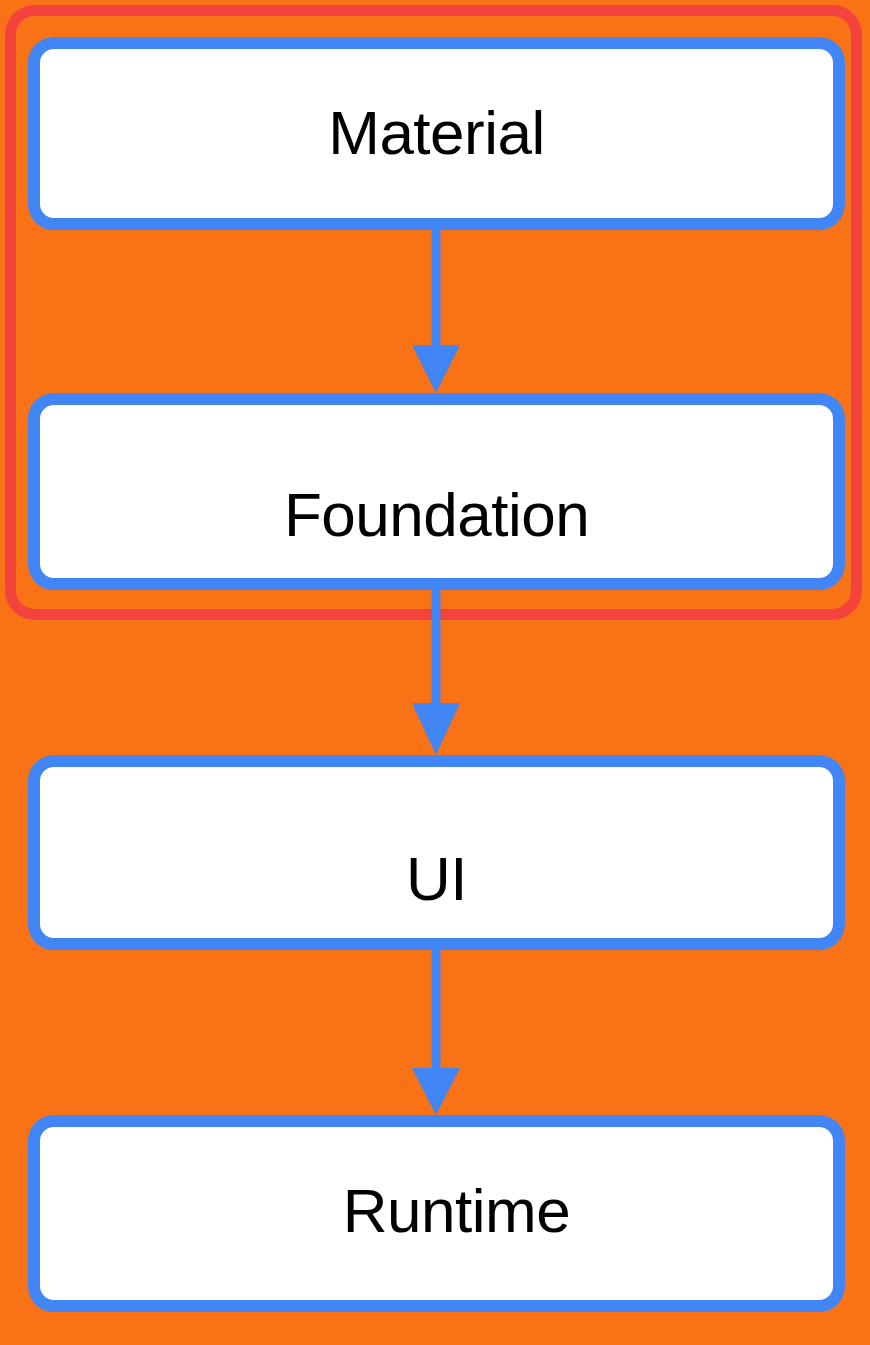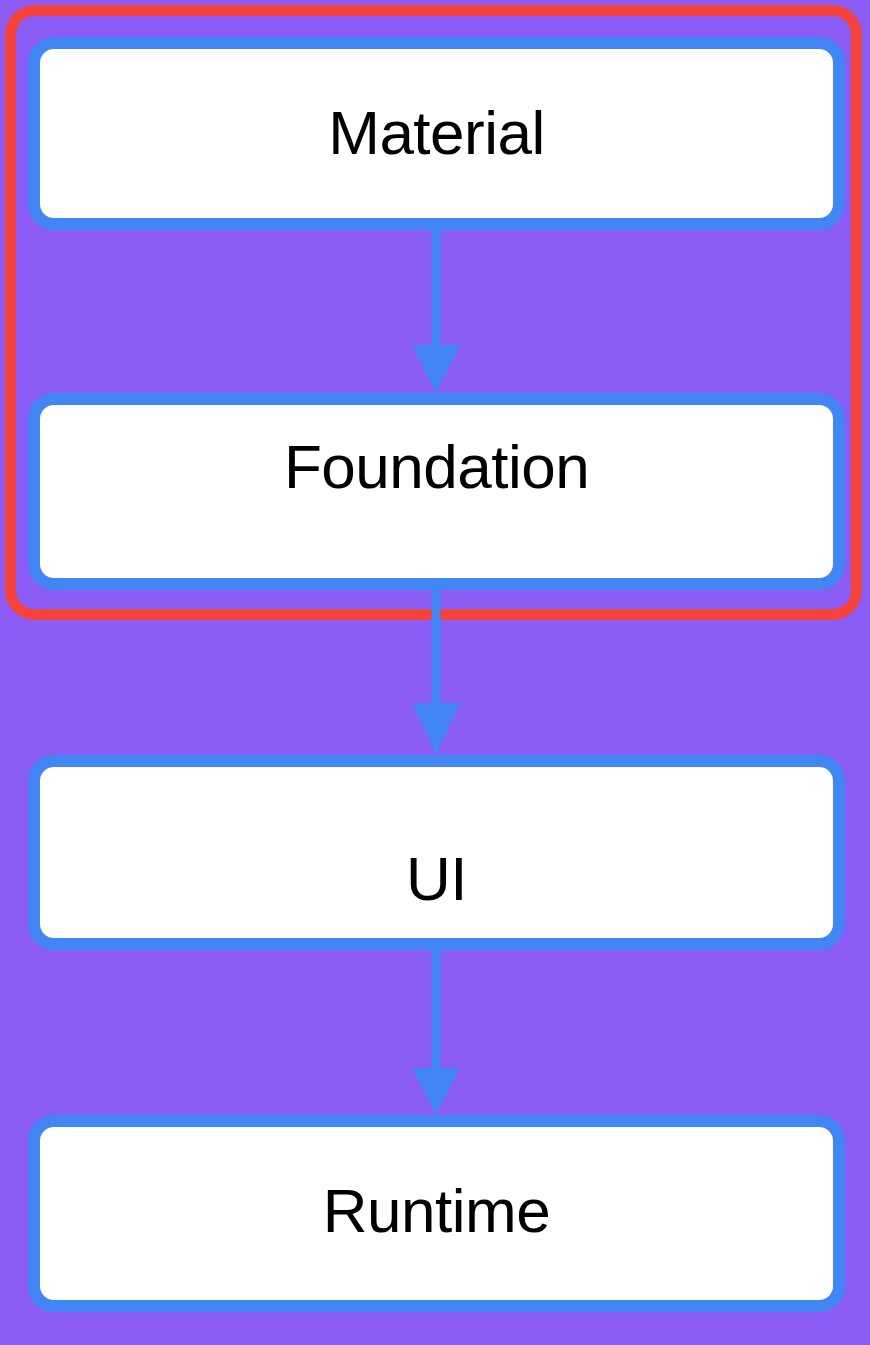--- a/index.html
+++ b/index.html
@@ -7,21 +7,21 @@
     padding: 0;
     background: #ffffff;
   }
   body {
     font-family: "Liberation Sans", sans-serif;
   }
   #canvas {
     position: relative;
     width: 870px;
     height: 1345px;
-    background: #8b5cf6;
+    background: #f97316;
     overflow: hidden;
   }
   #diagram-svg {
     position: absolute;
     left: 0;
     top: 0;
     width: 870px;
     height: 1345px;
   }
   .node-label {
@@ -32,23 +32,23 @@
     color: #000000;
     font-family: "Liberation Sans", sans-serif;
     font-size: 62px;
     font-weight: 500;
     letter-spacing: -0.5px;
     line-height: 1;
     white-space: nowrap;
     pointer-events: none;
   }
   .label-material   { top: 102px; }
-  .label-foundation { top: 436px; }
+  .label-foundation { top: 484px; }
   .label-ui         { top: 820px; margin-top: 28px; }
-  .label-runtime    { top: 1180px; }
+  .label-runtime    { top: 1180px; padding-left: 20px; }
 </style>
 </head>
 <body>
 
 <div id="canvas">
 
   <svg id="diagram-svg" viewBox="0 0 870 1345">
 
     <rect x="10.5" y="10.5" width="846" height="604" rx="24" ry="24" fill="none" stroke="#F4433C" stroke-width="11"></rect>
 

